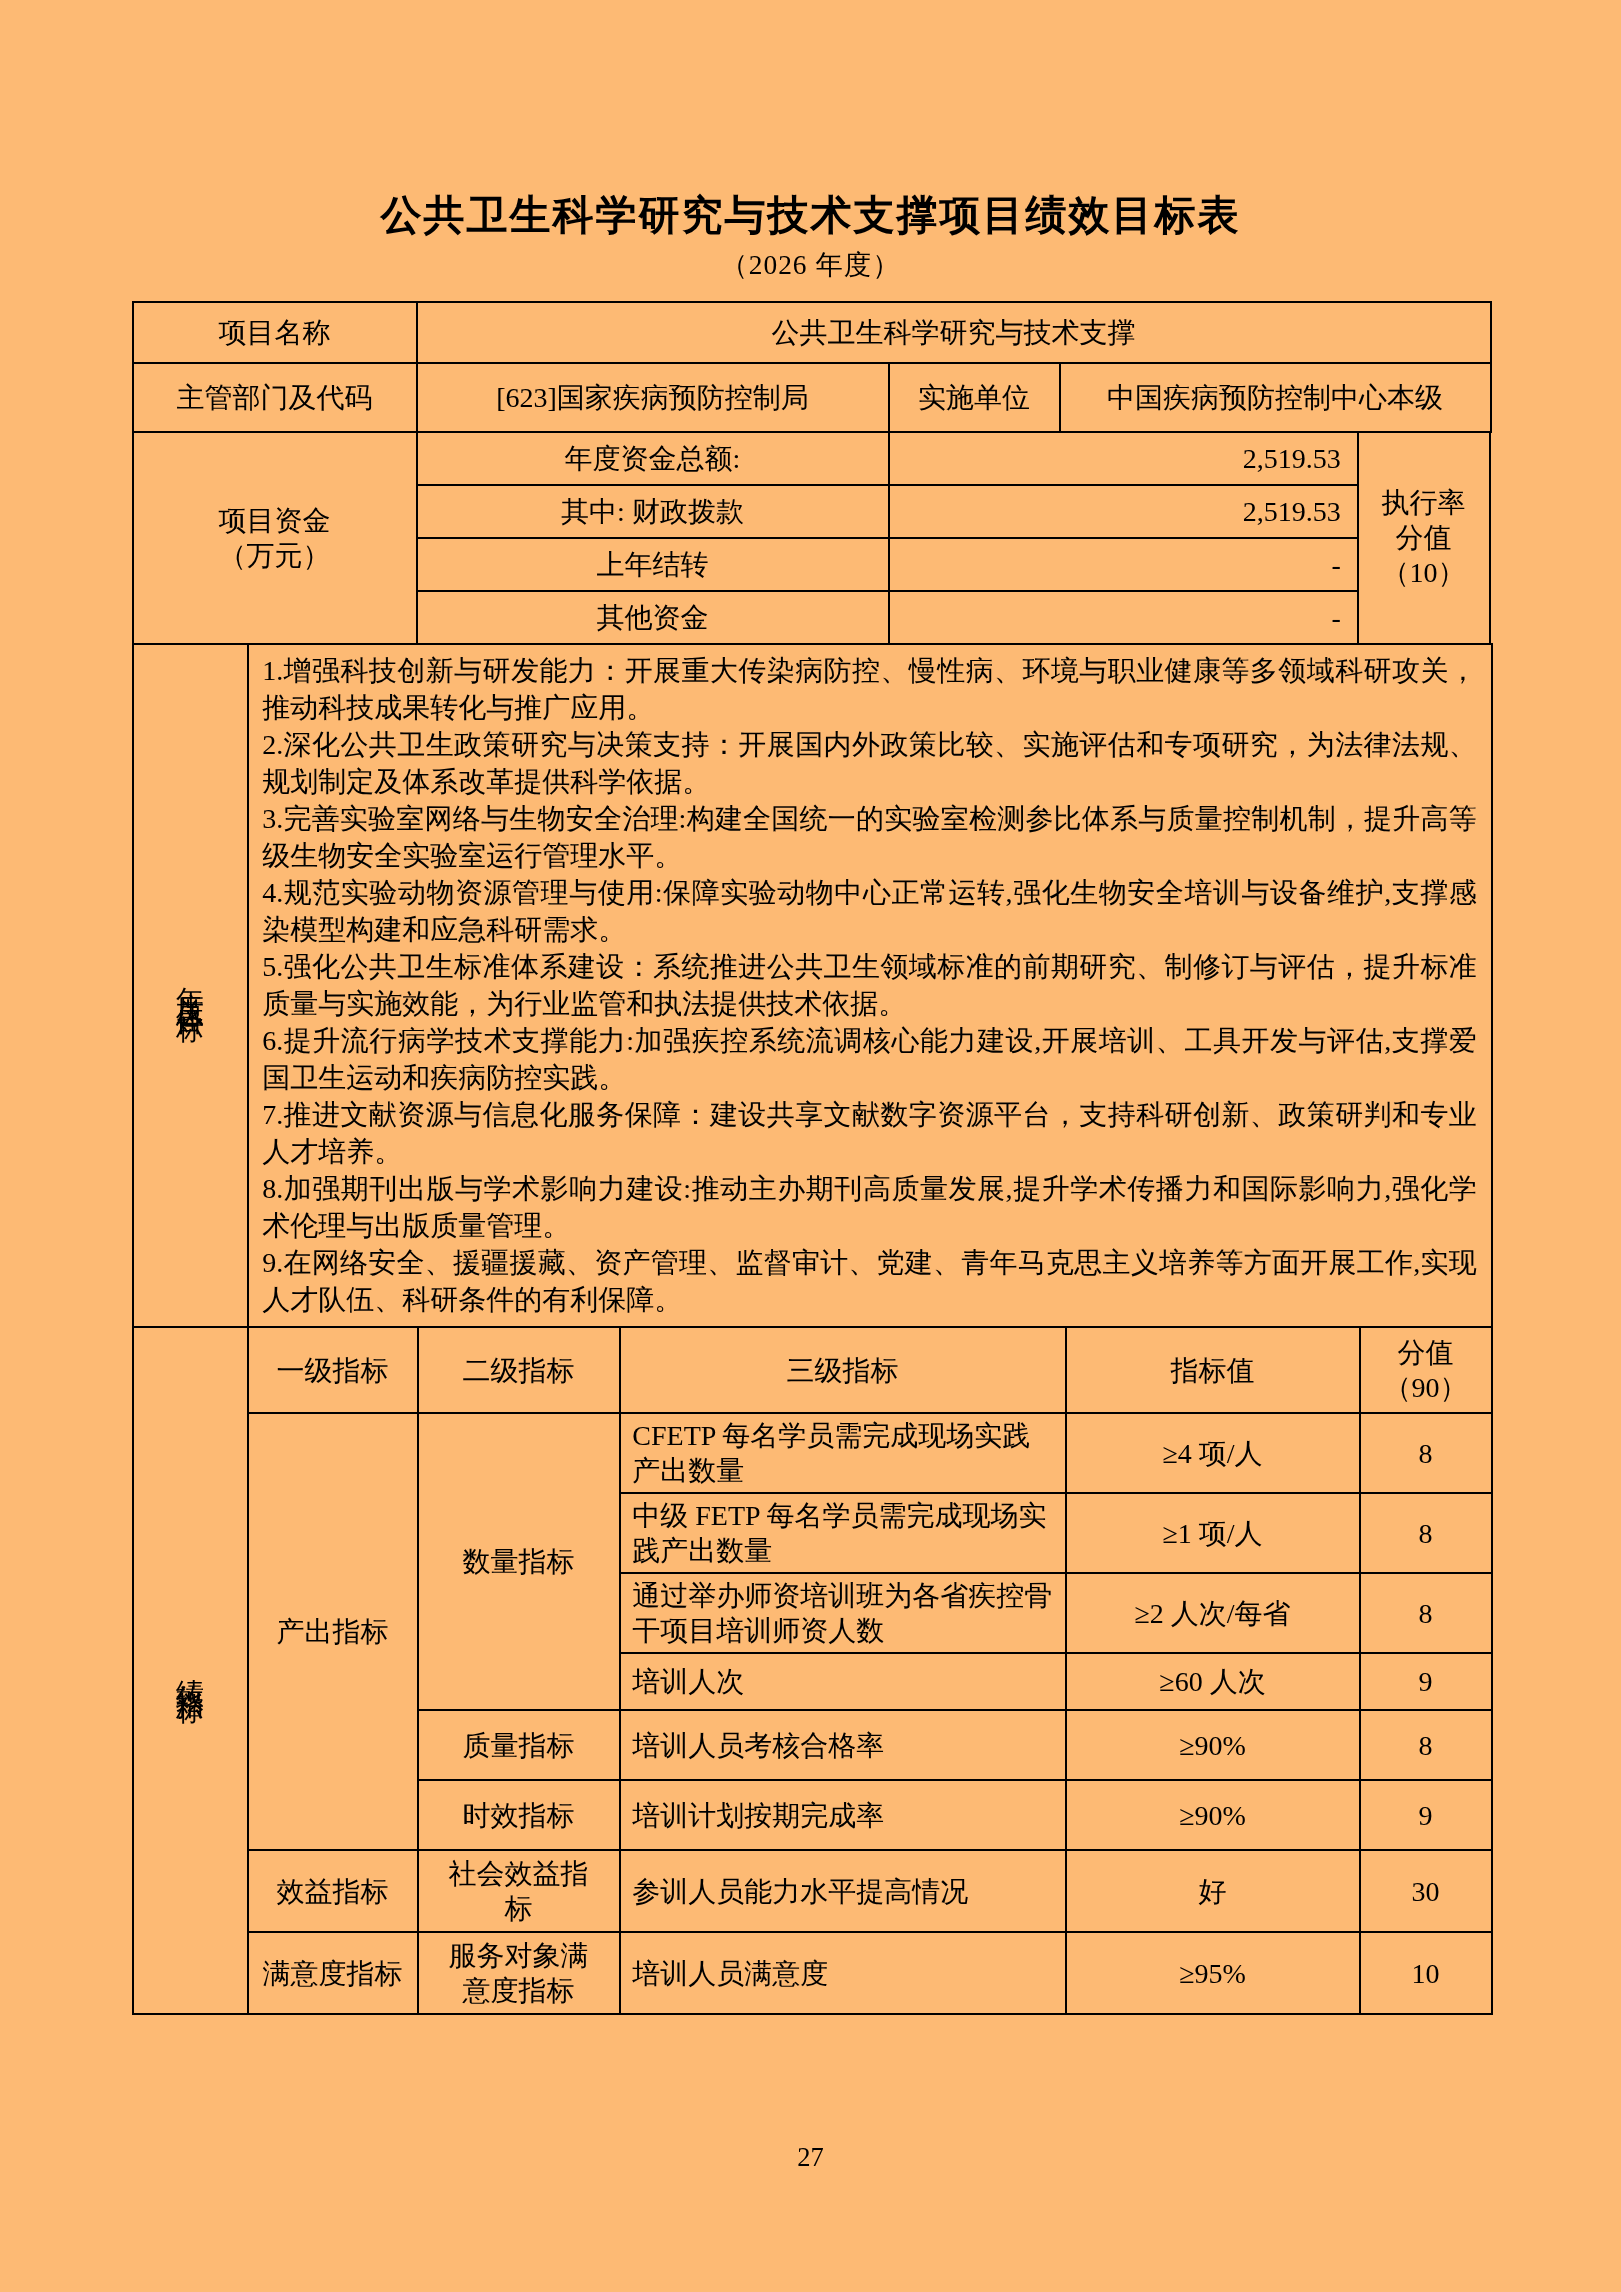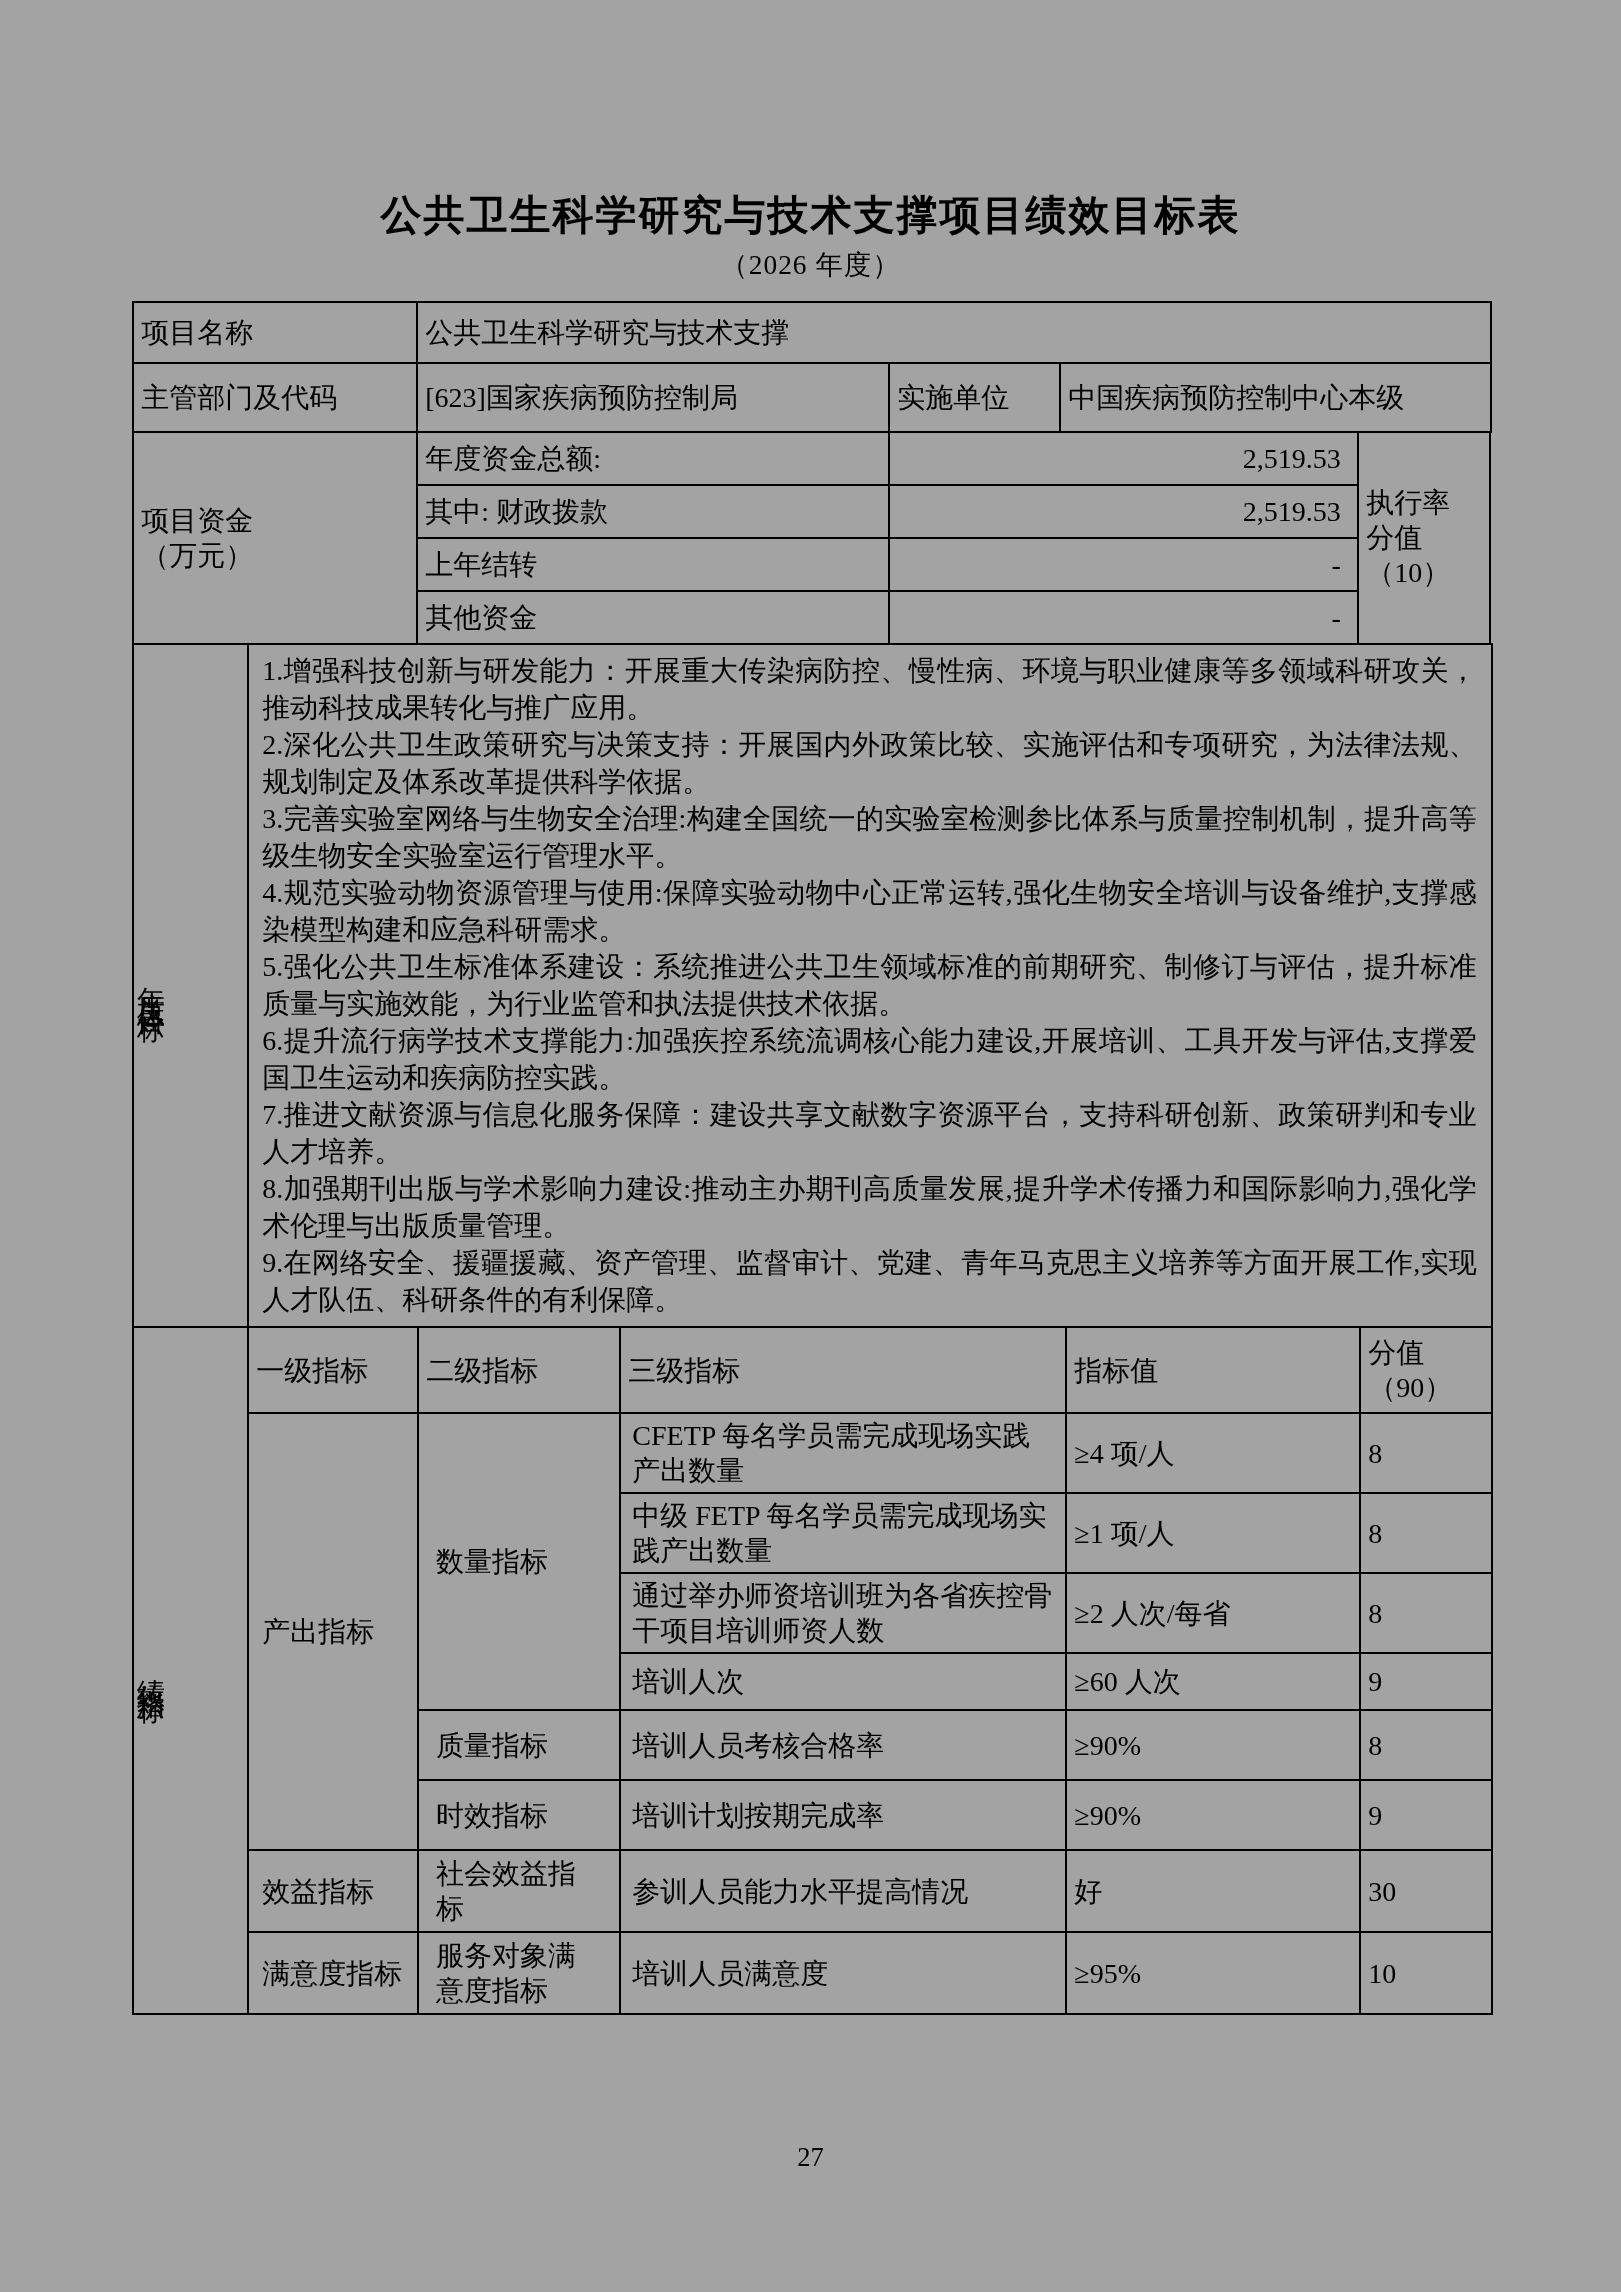--- a/index.html
+++ b/index.html
@@ -1,19 +1,19 @@
 <!DOCTYPE html>
 <html><head>
 <meta charset="utf-8">
 <style>
   html,body { margin:0; padding:0; background:#ffffff; }
   .page {
     position:relative;
     width:1621px; height:2293px;
-    background:#a3a3a3;
+    background:#fdba74;
     color:#000;
     font-family:"Liberation Serif","DejaVu Serif",serif;
     overflow:hidden;
   }
   .doc-title {
     padding-top:192px;
     text-align:center;
     font-family:"Liberation Sans","DejaVu Sans",sans-serif;
     font-weight:bold;
     font-size:41px;
@@ -30,21 +30,21 @@
   table {
     border-collapse:collapse;
     table-layout:fixed;
     width:1358px;
   }
   .tables table + table { margin-top:-2px; }
   td {
     border:2px solid #000;
     font-size:28px;
     line-height:1.25;
-    text-align:left;
+    text-align:center;
     vertical-align:middle;
     padding:2px 7.8px;
     box-sizing:border-box;
     overflow:hidden;
   }
   td.ml { white-space:pre-line; }
   td.num { text-align:right; padding-right:15.7px; }
   td.goal-cell {
     text-align:left;
     vertical-align:top;

